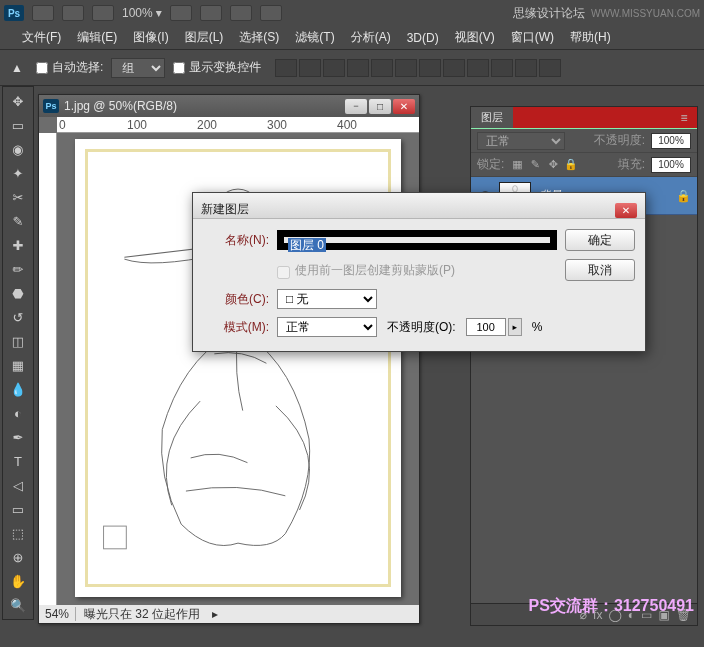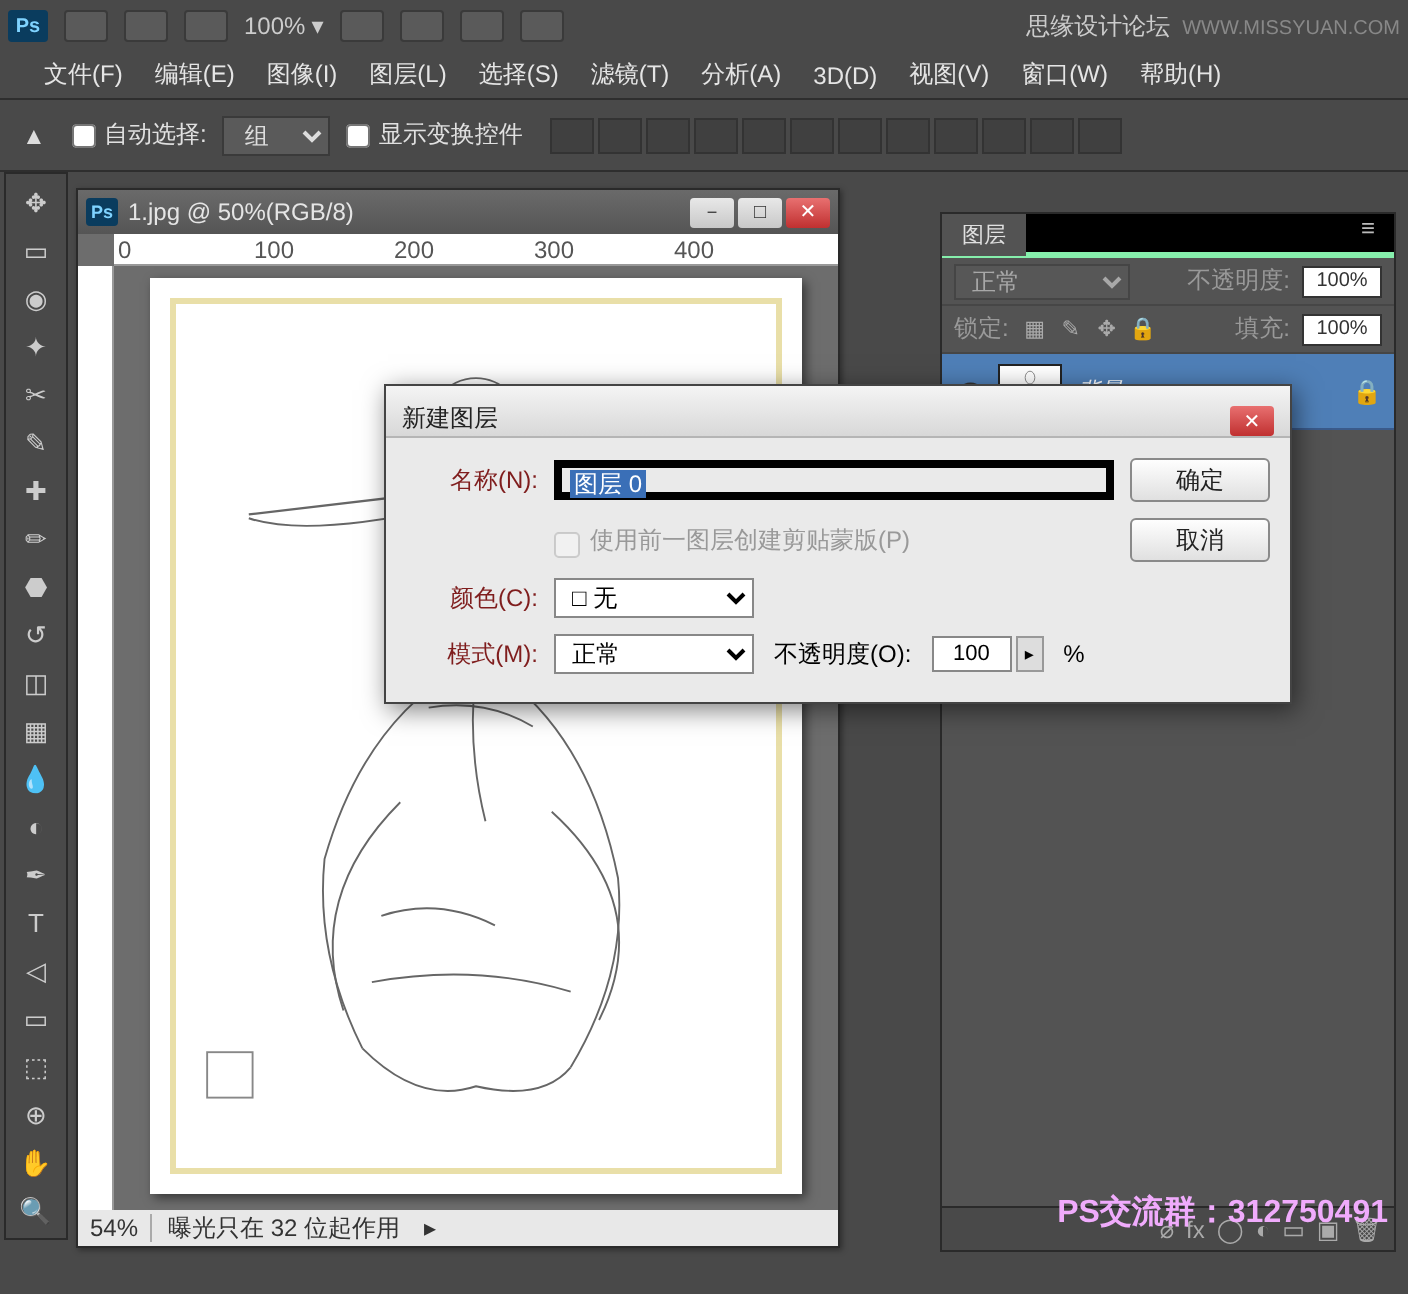--- a/index.html
+++ b/index.html
@@ -37,21 +37,21 @@
 .canvas{position:absolute;top:6px;left:18px;width:326px;height:458px;background:#fff;box-shadow:2px 2px 5px rgba(0,0,0,.5)}
 .canvas-inner{position:absolute;top:10px;left:10px;right:10px;bottom:10px;border:3px solid #e9dfa8}
 .artwork{position:absolute;top:8px;left:8px;right:8px;bottom:8px;overflow:hidden}
 .artwork svg{width:100%;height:100%}
 .watermark{position:absolute;bottom:64px;left:38px;color:#999;font-size:12px;letter-spacing:1px}
 .redtext{position:absolute;right:10px;bottom:30px;color:#f0abfc;font-size:16px;font-weight:bold}
 .statusbar{position:absolute;left:0;right:0;bottom:0;height:18px;background:#e8e8e8;display:flex;align-items:center;font-size:11px;color:#333}
 .statusbar .zoom{padding:0 6px;border-right:1px solid #aaa}
 .statusbar .msg{padding:0 8px}
 .layers-panel{position:absolute;right:6px;top:20px;width:228px;height:520px;background:#535353;border:1px solid #2a2a2a}
-.lp-tab{height:22px;background:#000000;border-bottom:3px solid #86efac;display:flex;align-items:flex-start}
+.lp-tab{height:22px;background:#b91c1c;border-bottom:1px solid #86efac;display:flex;align-items:center}
 .lp-tab .tab{padding:3px 10px;background:#535353;color:#e0e0e0;font-size:11px}
 .lp-tab .panmenu{margin-left:auto;width:18px;height:14px;color:#bbb;display:flex;align-items:center;justify-content:center;margin-right:4px}
 .lp-row{height:24px;display:flex;align-items:center;padding:0 6px;gap:6px;color:#999;font-size:11px;border-bottom:1px solid #464646}
 .lp-select{background:#5a5a5a;border:1px solid #404040;color:#ccc;width:88px;height:18px;padding:0 4px}
 .lp-field{background:#fff;border:1px solid #333;width:40px;height:16px;font-size:10px;text-align:center;color:#333}
 .lp-lockicons{display:flex;gap:4px;color:#aaa}
 .lp-lockicons span{width:14px;height:14px;display:flex;align-items:center;justify-content:center;font-size:11px}
 .lp-list{height:200px;overflow:auto}
 .lp-layer{height:38px;background:#4f7fb7;display:flex;align-items:center;padding:0 6px;gap:8px;border-bottom:1px solid #3a5a8a}
 .lp-eye{width:14px;height:14px;color:#333;font-size:13px}
@@ -59,21 +59,21 @@
 .lp-thumb svg{width:24px;height:24px}
 .lp-name{color:#fff;font-size:11px;font-style:italic}
 .lp-lock{margin-left:auto;color:#fff;font-size:12px}
 .lp-bottom{position:absolute;bottom:0;left:0;right:0;height:22px;background:#494949;border-top:1px solid #2a2a2a;display:flex;align-items:center;justify-content:flex-end;gap:6px;padding:0 6px;color:#aaa}
 .lp-bottom span{font-size:12px}
 .dialog{position:absolute;left:192px;top:192px;width:454px;height:160px;background:#eaeaea;border:1px solid #444;box-shadow:2px 3px 12px rgba(0,0,0,.5)}
 .dlg-title{height:26px;background:linear-gradient(#f4f4f4,#d8d8d8);display:flex;align-items:flex-end;padding:0 8px;font-size:12px;color:#222;border-bottom:1px solid #b5b5b5}
 .dlg-title .winbtns{margin-left:auto}
 .dlg-body{padding:10px 12px;display:grid;grid-template-columns:64px 1fr 80px;gap:8px 8px;align-items:center}
 .dlg-label{text-align:right;color:#7f1d1d;font-size:12px}
-.dlg-input{height:20px;border:4px solid #000000;padding:0 4px;font-size:12px;width:280px}
+.dlg-input{height:20px;border:7px solid #000000;padding:0 4px;font-size:12px;width:280px}
 .dlg-input .sel{background:#3a6fb7;color:#fff;padding:0 2px}
 .dlg-btn{width:70px;height:22px;background:linear-gradient(#fefefe,#e0e0e0);border:1px solid #8a8a8a;border-radius:3px;font-size:12px;color:#222}
 .dlg-check{display:flex;align-items:flex-end;gap:5px;color:#999;font-size:12px}
 .dlg-select{height:20px;border:1px solid #888;background:#fff;width:100px;padding:0 4px;font-size:12px}
 .dlg-spin{display:flex;align-items:center;gap:2px}
 .dlg-numfield{width:40px;height:18px;border:1px solid #888;text-align:center;font-size:11px}
 .dlg-step{width:14px;height:18px;background:#ddd;border:1px solid #999;font-size:9px}
 .ruler-ticks{font-size:8px;color:#555;position:relative;height:100%}
 .ruler-ticks span{position:absolute;top:1px}
 </style>

